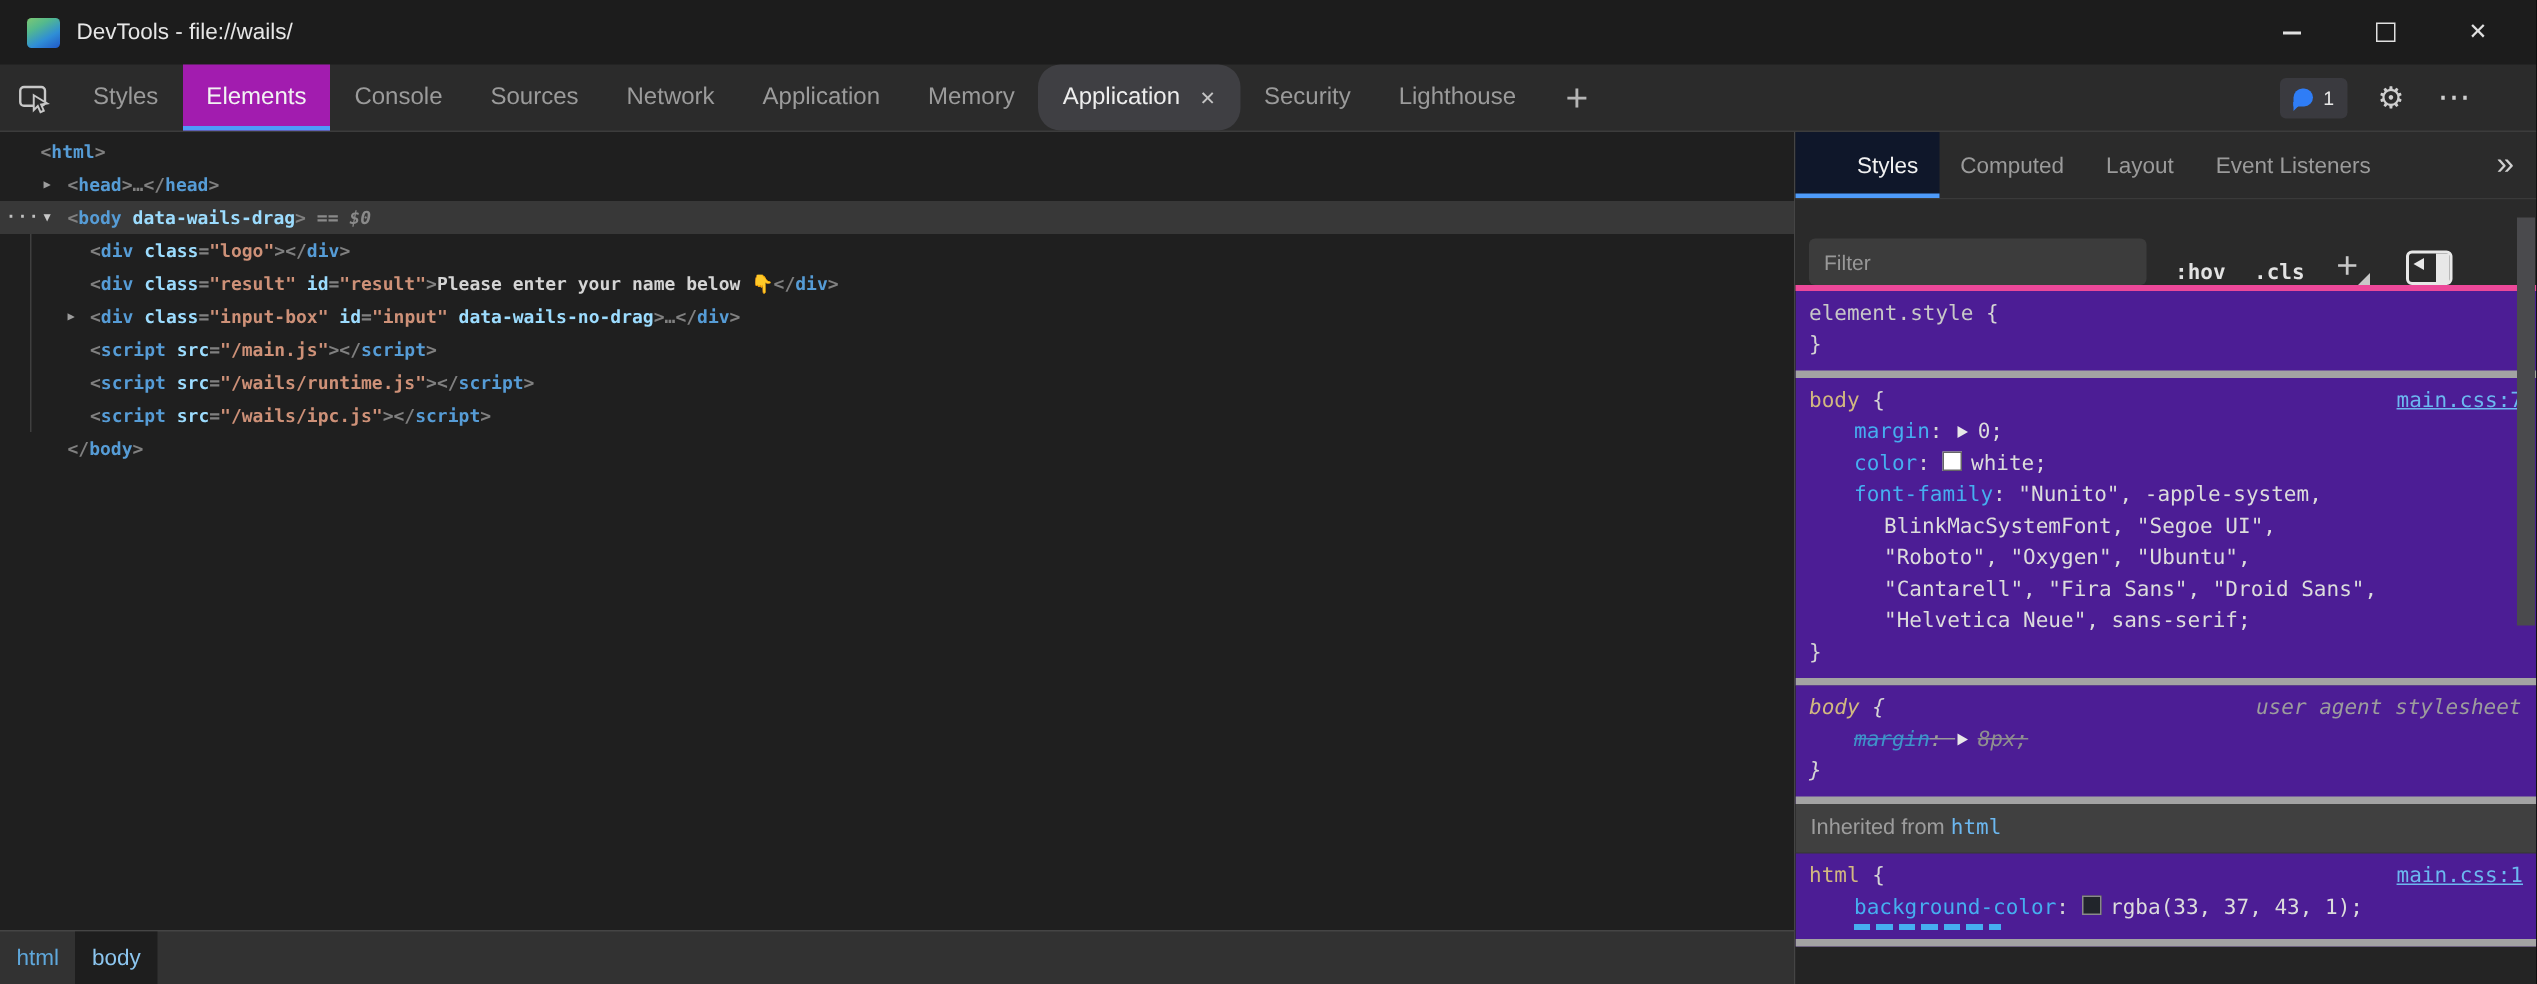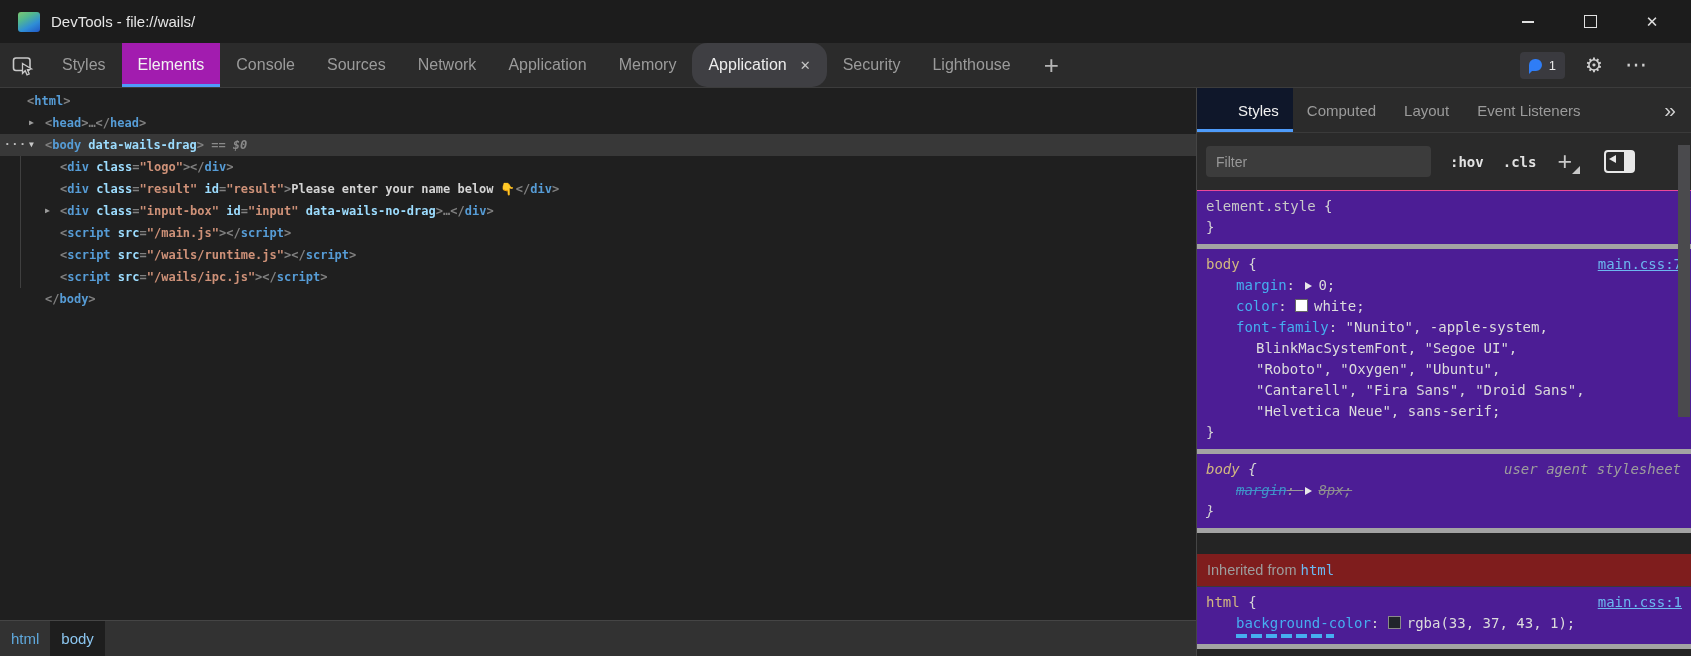--- a/index.html
+++ b/index.html
@@ -57,21 +57,21 @@
   .crumb{display:flex;align-items:center;padding:0 11px;color:#5fa8dc;}
   .crumb.sel{background:#1e1e1e;color:#8cc6f0;}
 
   
   .styles-panel{width:494px;flex:0 0 auto;display:flex;flex-direction:column;background:#242424;position:relative;}
   .sp-tabs{height:44px;background:#2b2b2b;border-bottom:1px solid #3a3a3a;display:flex;align-items:stretch;font-size:15px;}
   .sp-tab{display:flex;align-items:center;padding:0 14px;color:#9b9b9b;position:relative;white-space:nowrap;}
   .sp-tab.active{background:#0f172a;color:#f2f2f2;padding-left:41px;}
   .sp-tab.active::after{content:"";position:absolute;left:0;right:0;bottom:0;height:3px;background:#4e9bfa;}
   .sp-more{margin-left:auto;display:flex;align-items:center;padding:0 15px;color:#d0d0d0;font-size:21px;}
-  .sp-filter{height:57px;background:#2a2a2a;border-bottom:1px solid #ec4899;display:flex;align-items:center;gap:19px;padding:0 9px;}
+  .sp-filter{height:57px;background:#2a2a2a;border-bottom:4px solid #ec4899;display:flex;align-items:flex-end;gap:19px;padding:0 9px;}
   .filter-input{width:205px;height:31px;background:#3c3c3c;border:none;border-radius:4px;color:#d4d4d4;
     font-size:14px;padding:0 10px;outline:none;font-family:"Liberation Sans",sans-serif;flex:0 0 auto;}
   .filter-input::placeholder{color:#989898;}
   .pseudo{font-family:"DejaVu Sans Mono","Liberation Mono",monospace;font-weight:bold;font-size:14px;color:#e2e2e2;}
   .plus-btn{font-size:25px;color:#c8c8c8;position:relative;padding:0 7px 0 2px;line-height:1;}
   .plus-btn::after{content:"";position:absolute;right:-1px;bottom:0;border:4px solid transparent;
     border-right-color:#c8c8c8;border-bottom-color:#c8c8c8;}
   .toggle-ic{width:27px;height:19px;border:2px solid #e8e8e8;border-radius:4px;position:relative;margin-left:6px;}
   .toggle-ic::after{content:"";position:absolute;right:0;top:0;bottom:0;width:9px;background:#e8e8e8;}
   .toggle-ic::before{content:"";position:absolute;left:3px;top:3px;border:4.5px solid transparent;
@@ -86,22 +86,22 @@
   .sec.ua .sline span{font-style:italic;}
   .seg-sel{color:#d2b880}.seg-pl{color:#d4d4d4}.seg-pn{color:#46aef0}.seg-pv{color:#dcdcdc}.seg-gy{color:#c8c8c8}
   .seg-stn{color:#3f93c9;text-decoration:line-through}
   .seg-stp{color:#9a9a9a;text-decoration:line-through}
   .seg-stv{color:#8f8f8f;text-decoration:line-through}
   .seg-ar{display:inline-block;width:0;height:0;border-left:7px solid #e8e8e8;
     border-top:4.5px solid transparent;border-bottom:4.5px solid transparent;margin:0 6px 0 2px;}
   .seg-swW,.seg-swD{display:inline-block;width:11px;height:11px;margin-right:6px;vertical-align:-1px;}
   .seg-swW{background:#ffffff;border:1px solid #666;}
   .seg-swD{background:#21252b;border:1px solid #8a8a8a;}
-  .sp-note{background:#7f1d1d;border-bottom:1px solid #3a3a3a;padding:8px 10px;color:#9d9d9d;
-    font-family:"Liberation Sans",sans-serif;font-size:14.5px;margin-top:21px;}
+  .sp-note{background:#404040;border-bottom:1px solid #3a3a3a;padding:8px 10px;color:#9d9d9d;
+    font-family:"Liberation Sans",sans-serif;font-size:14.5px;}
   .note-tok{font-family:"DejaVu Sans Mono","Liberation Mono",monospace;color:#6cb8f0;font-size:14px;}
   .sliver{height:4px;overflow:hidden;margin-left:39px;}
   .sliver::before{content:"";display:block;height:9px;width:98px;
     background:repeating-linear-gradient(90deg,#46aef0 0 11px,transparent 11px 15px);}
   .sp-scroll{position:absolute;right:0;top:44px;bottom:0;width:14px;}
   .sp-thumb{position:absolute;right:1px;top:13px;width:12px;height:272px;background:#4a4a4d;}
 </style>
 </head>
 <body>
 

